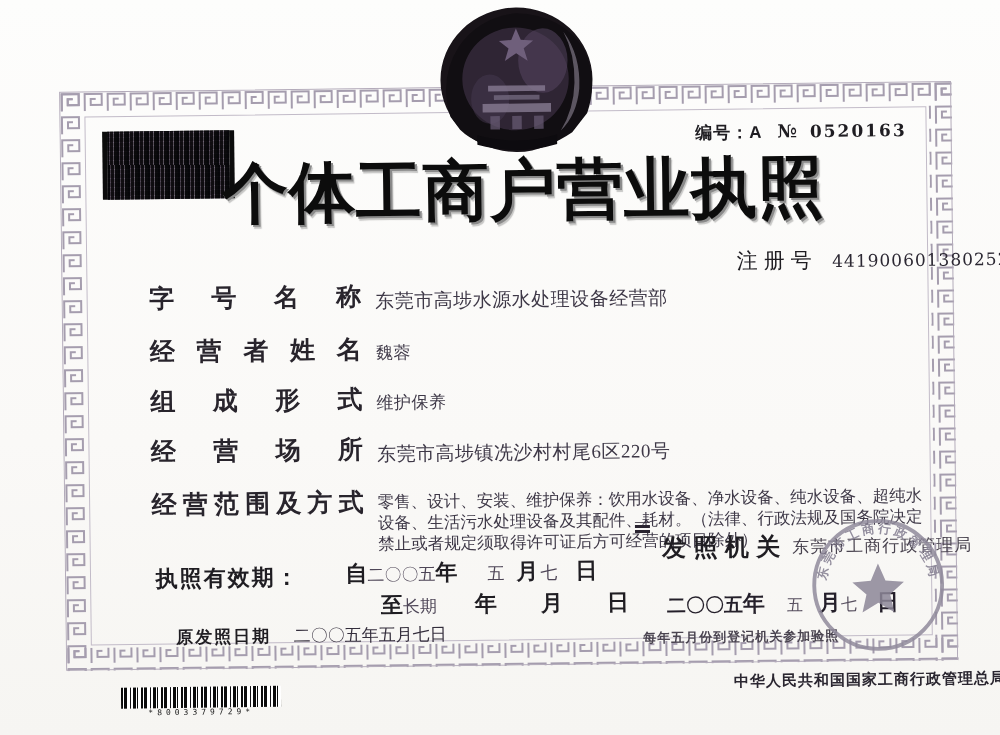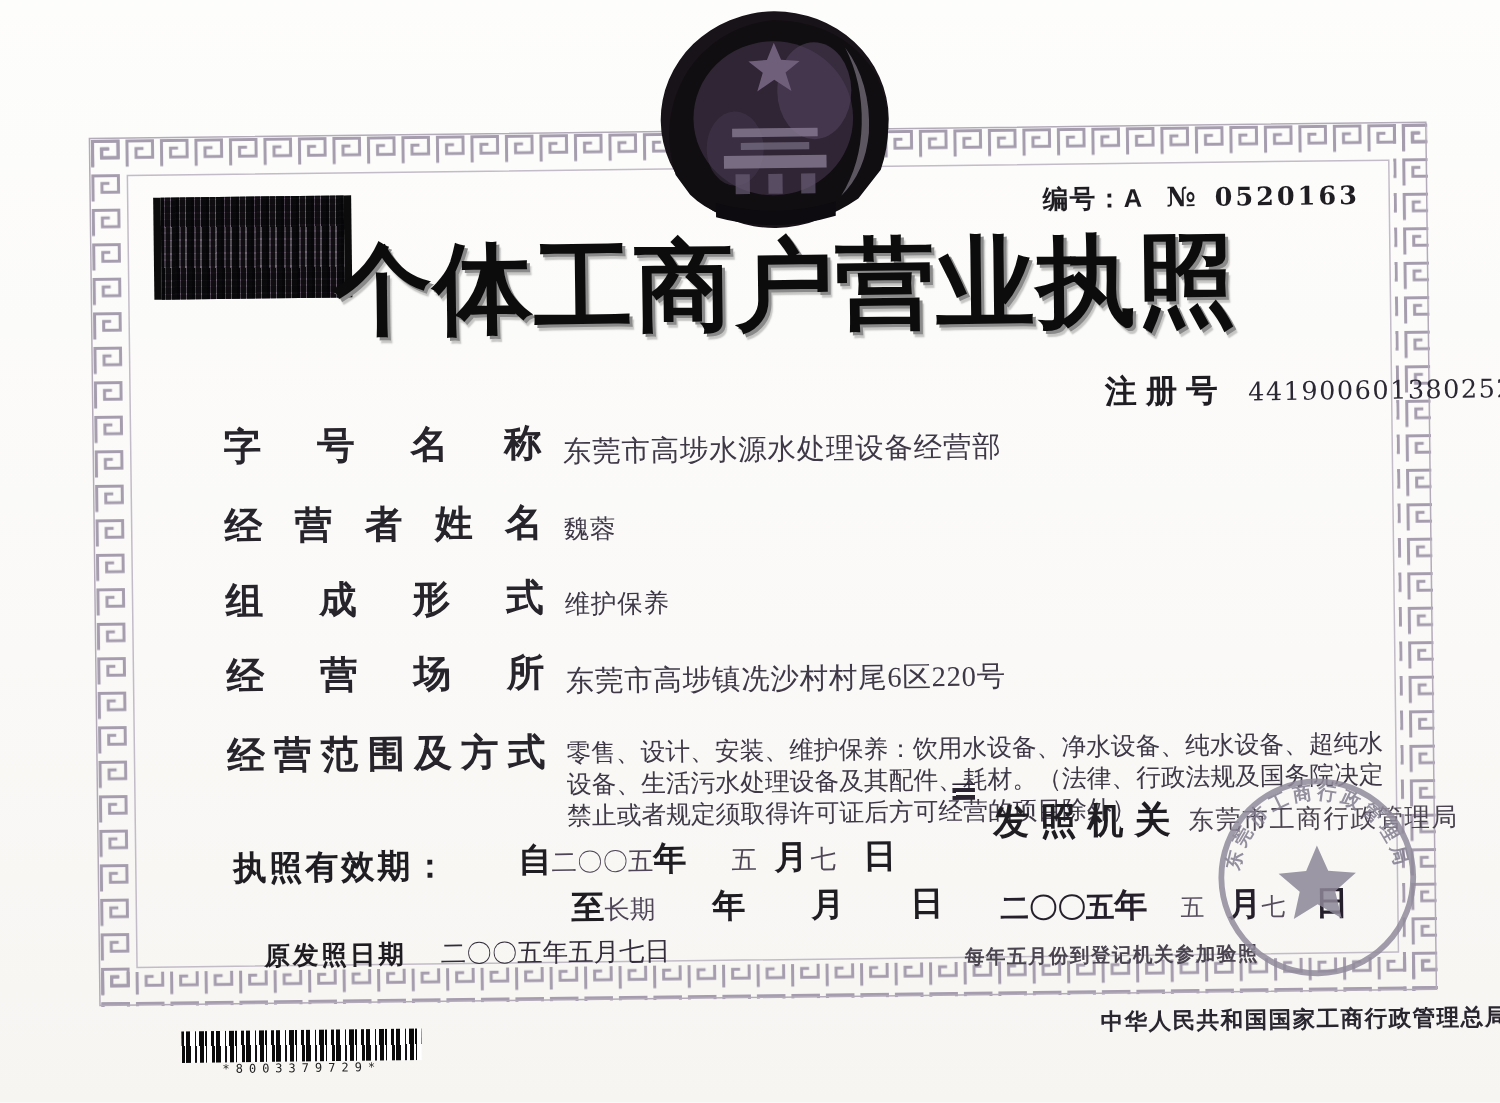--- a/index.html
+++ b/index.html
@@ -22,21 +22,21 @@
       repeating-linear-gradient(0deg,#181419 0 3px,#453a4b 3px 4px,#0e0c10 4px 8px,#332b38 8px 9px);}
 
   
   .serial{position:absolute;left:698px;top:124px;font-size:17px;font-weight:bold;letter-spacing:1px;white-space:nowrap;}
   .serial .no-sym{font-family:"DejaVu Serif",serif;margin:0 6px 0 10px;font-size:18px;}
   .serial .num{font-family:"DejaVu Serif",serif;font-weight:600;letter-spacing:2px;}
   .title{position:absolute;left:224px;top:146px;width:640px;font-size:66px;font-weight:900;
          letter-spacing:1px;color:#0c0c0c;white-space:nowrap;
          text-shadow:2px 2px 0 #8a8a8a,3px 4px 1px rgba(40,40,40,.25);}
   .regno{position:absolute;left:738px;top:250px;white-space:nowrap;}
-  .regno .lab{font-size:21px;font-weight:bold;letter-spacing:6px;}
+  .regno .lab{font-size:21px;font-weight:normal;letter-spacing:6px;}
   .regno .num{font-family:"DejaVu Serif","Liberation Serif",serif;font-size:17px;margin-left:10px;letter-spacing:1px;color:#2c2833;}
 
   
   .rows{position:absolute;left:150px;top:281px;width:790px;}
   .row{display:flex;align-items:flex-start;margin-bottom:21px;}
   .row-label{width:212px;flex:0 0 212px;font-size:25px;font-weight:bold;color:#28242c;
              text-align:justify;text-align-last:justify;line-height:1.1;}
   .row-value{margin-left:14px;padding-top:6px;font-family:"Liberation Serif","DejaVu Serif",serif;
              font-size:19px;color:#3e3847;letter-spacing:.5px;}
   .row.small-val .row-value{font-size:17px;font-family:Liberation Mono, monospace;}

